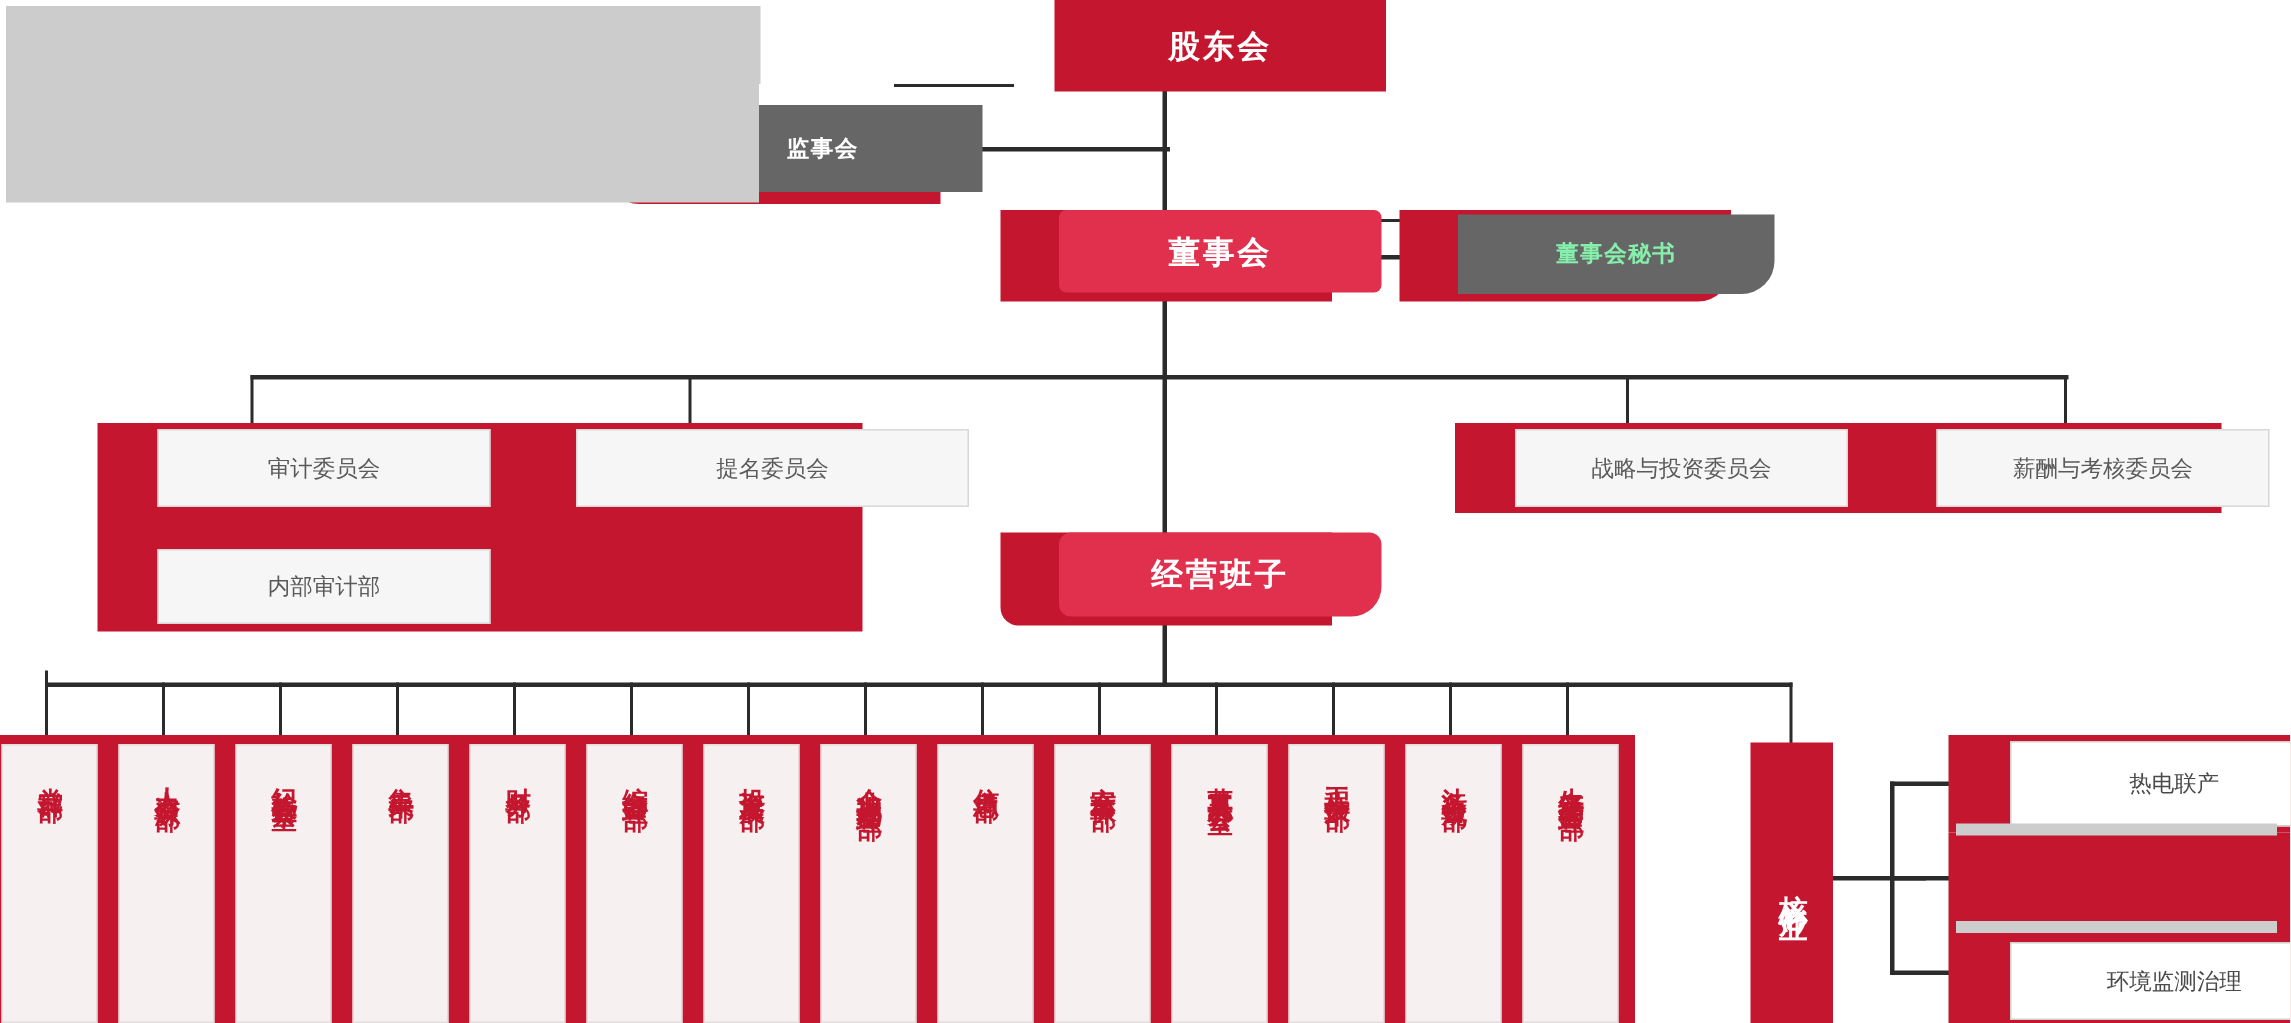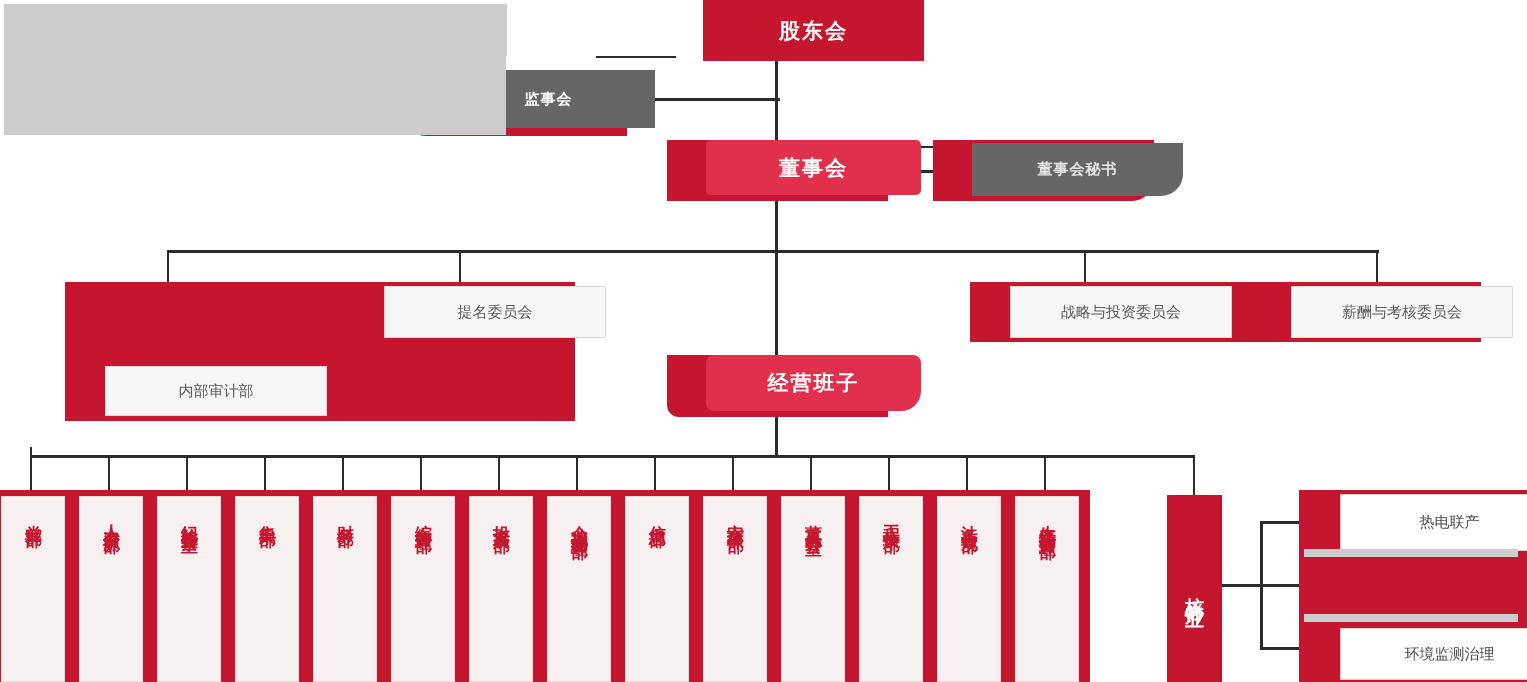--- a/index.html
+++ b/index.html
@@ -61,40 +61,40 @@
   }
 
   
   .sec-wrap{position:absolute;left:933px;top:140px;width:221px;height:61px;}
   .sec-shadow{
     position:absolute;left:0;top:0;width:221px;height:61px;
     background:#c4172f;border-bottom-right-radius:22px;
   }
   .sec-face{
     position:absolute;left:3px;top:3px;width:211px;height:53px;
-    background:#666666;color:#e5e5e5;
+    background:#666666;color:#86efac;
     font-size:15px;font-weight:bold;letter-spacing:1px;
     border-bottom-right-radius:22px;
   }
 
   
   .grp{
     position:absolute;background:#c4172f;box-sizing:border-box;
   }
   .grp-fill{position:absolute;background:#cccccc;}
   .cbox{
     position:absolute;background:#f7f6f6;border:1px solid #d8d8d8;
     color:#5a5a5a;font-size:15px;box-sizing:border-box;
   }
 
   
   #grpLeft{left:65px;top:282px;width:510px;height:139px;}
   #grpLeftFill{left:4px;top:4px;width:502px;height:131px;}
   #cAudit   {left:69px;top:286px;width:222px;height:52px;}
-  #cNomin   {left:348px;top:286px;width:222px;height:52px;}
+  #cNomin   {left:348px;top:286px;width:262px;height:52px;}
   #cInternal{left:69px;top:366px;width:222px;height:50px;}
 
   
   #grpRight{left:970px;top:282px;width:511px;height:60px;}
   #grpRightFill{left:4px;top:4px;width:503px;height:52px;}
   #cStrategy{left:974px;top:286px;width:222px;height:52px;}
   #cSalary  {left:1255px;top:286px;width:222px;height:52px;}
 
   
   .mgmt-wrap{position:absolute;left:667px;top:355px;width:221px;height:62px;}
@@ -231,20 +231,23 @@
 
   <div class="sec-wrap">
     <div class="sec-shadow"></div>
     <div class="sec-face ctr">
       <span>董事会秘书</span>
     </div>
   </div>
 
   <div class="grp" id="grpLeft"></div>
   <div class="grp-fill" id="grpLeftFill"></div>
+  <div class="cbox ctr" id="cAudit">
+    <span>审计委员会</span>
+  </div>
   <div class="cbox ctr" id="cNomin">
     <span>提名委员会</span>
   </div>
   <div class="cbox ctr" id="cInternal">
     <span>内部审计部</span>
   </div>
 
   <div class="grp" id="grpRight"></div>
   <div class="grp-fill" id="grpRightFill"></div>
   <div class="cbox ctr" id="cStrategy">

